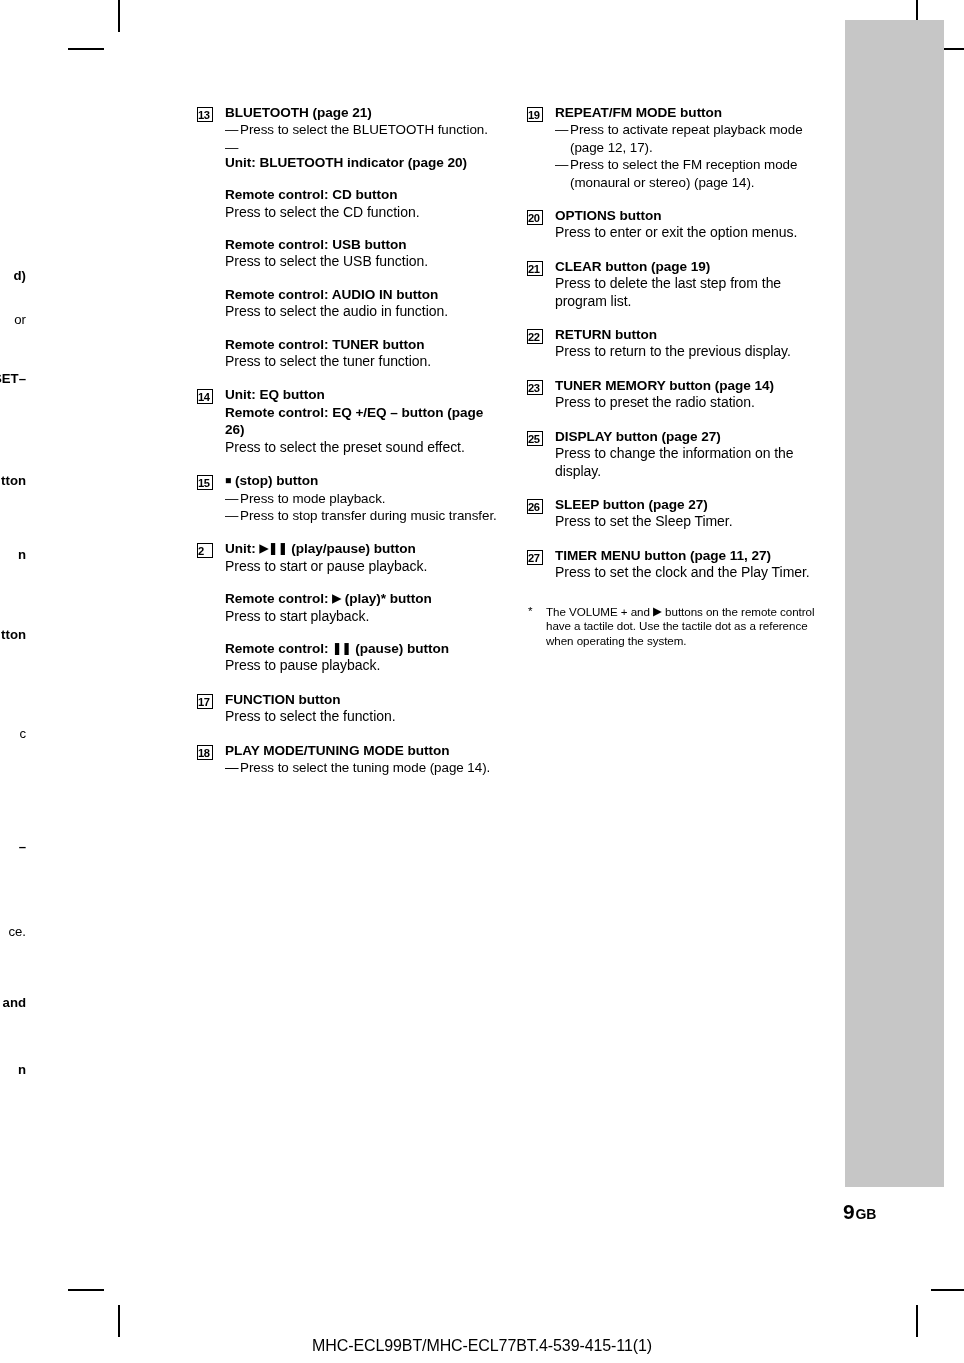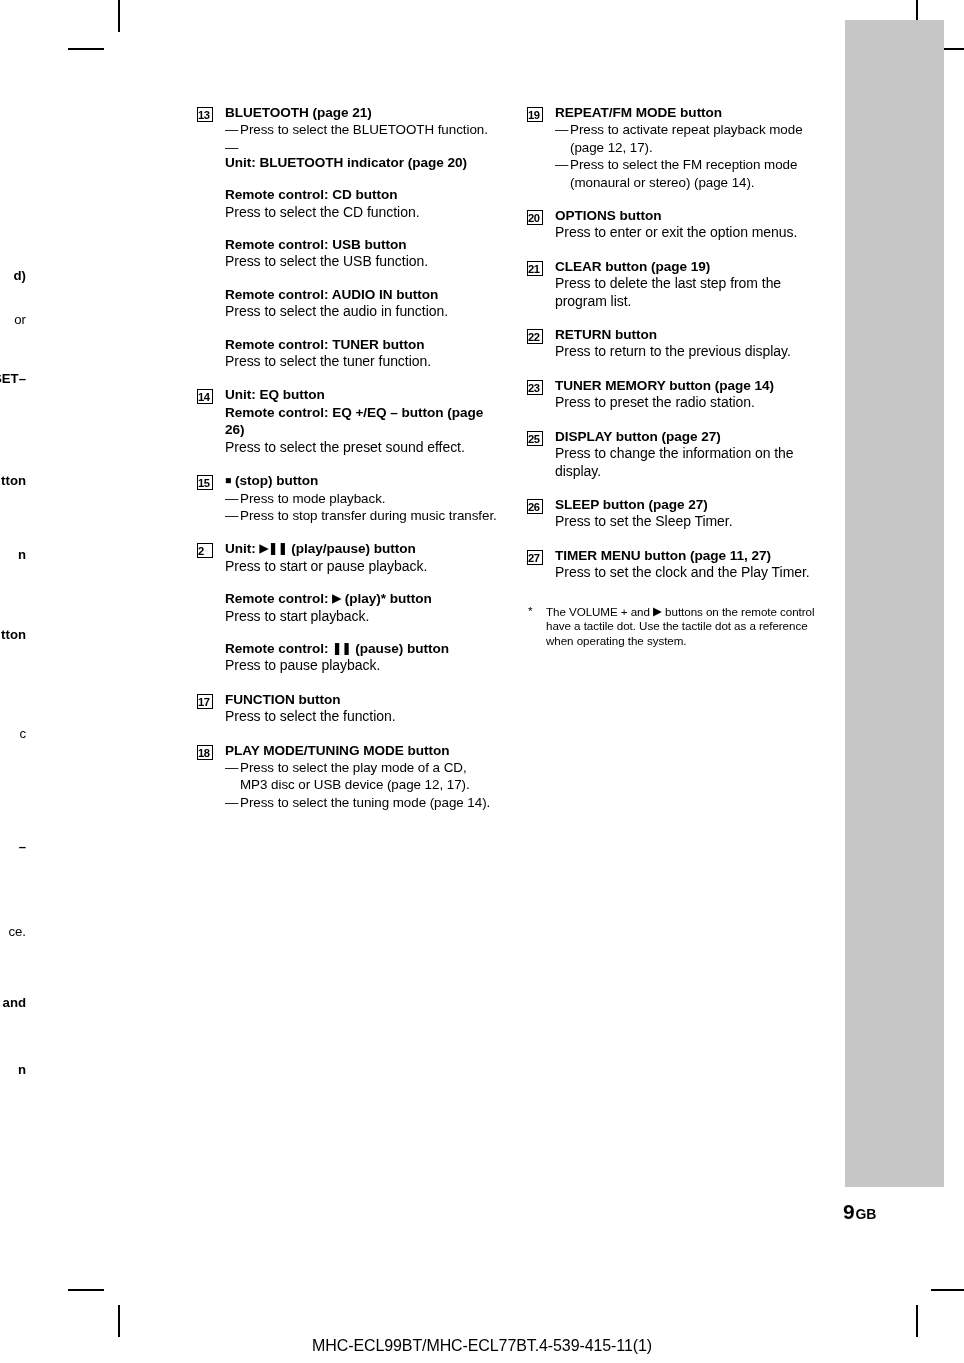--- a/index.html
+++ b/index.html
@@ -249,21 +249,21 @@
       </div>
       <div class="entry">
         <div class="numbox">17</div>
         <div class="entry-title"><span>FUNCTION button</span></div>
         <div class="entry-body">Press to select the function.</div>
       </div>
       <div class="entry">
         <div class="numbox">18</div>
         <div class="entry-title"><span>PLAY MODE/TUNING MODE button</span></div>
         <ul class="dashes">
-          <li><span class="dash">—</span><span>Press to select the play mode of a CD, MP3 disc or USB device (page 12, 17).</span></li>
+          <li><span class="dash">—</span></li>
           <li><span class="dash">—</span><span>Press to select the tuning mode (page 14).</span></li>
         </ul>
       </div>
     </div>
   <div class="column" id="col-right">
       <div class="entry">
         <div class="numbox">19</div>
         <div class="entry-title"><span>REPEAT/FM MODE button</span></div>
         <ul class="dashes">
           <li><span class="dash">—</span><span>Press to activate repeat playback mode (page 12, 17).</span></li>

